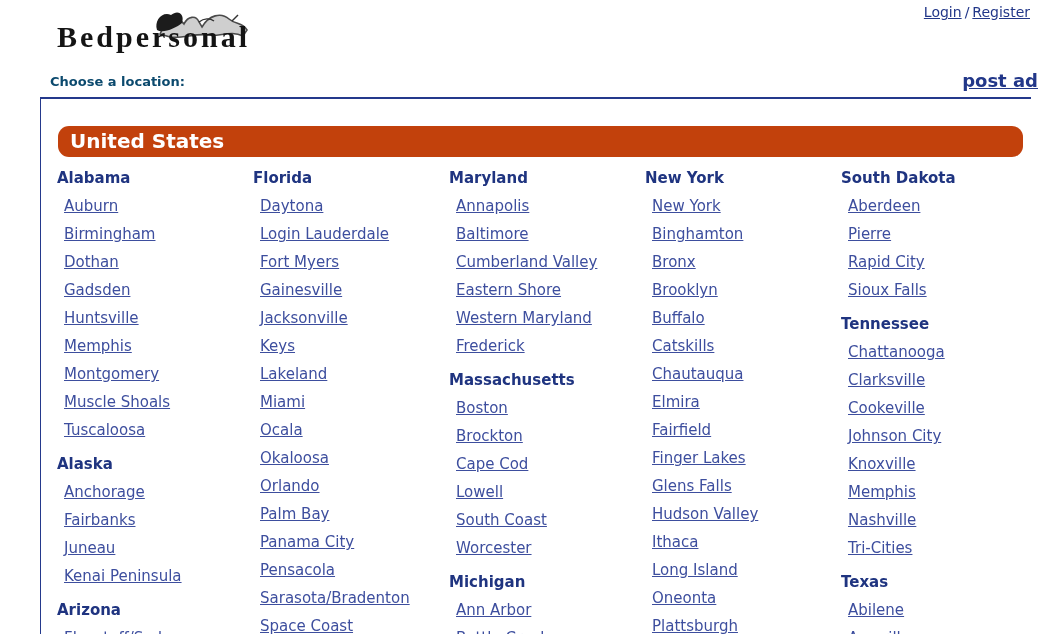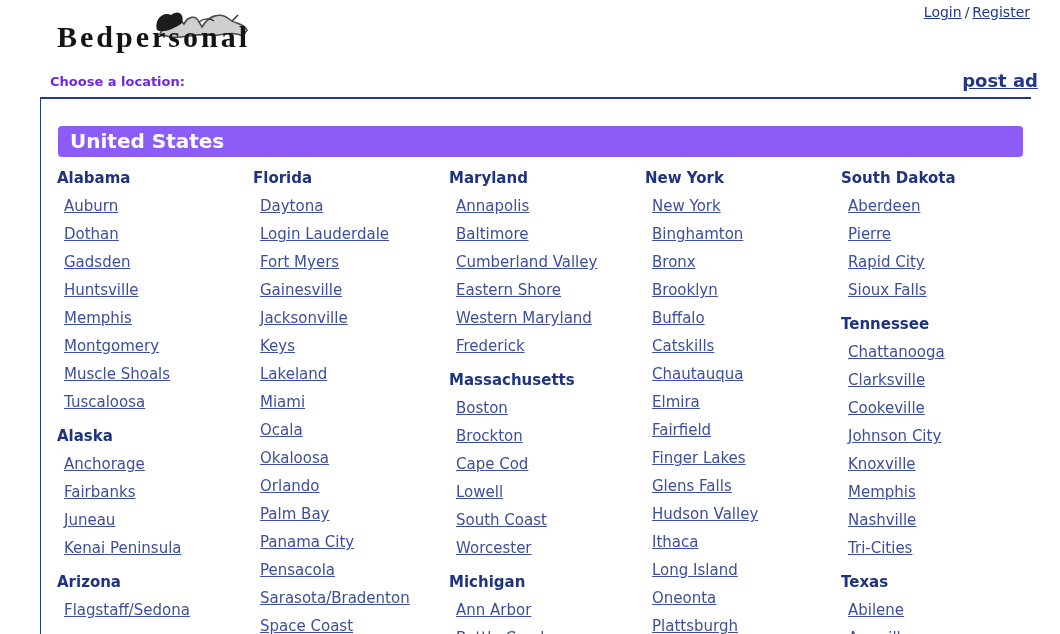--- a/index.html
+++ b/index.html
@@ -20,34 +20,34 @@
     letter-spacing:3px; color:#141414;
   }
   .auth {
     position:absolute; top:4px; right:30px;
     font-size:14px; color:#223789;
   }
   .auth a { color:#223789; text-decoration:underline; cursor:pointer; }
   .auth .sep { text-decoration:none; padding:0 3px; }
   .choose-location {
     position:absolute; left:50px; top:74px;
-    font-size:13px; font-weight:bold; color:#6d28d9;
+    font-size:13px; font-weight:bold; color:#0c4a6e;
   }
   .post-ad {
     position:absolute; right:22px; top:70px;
     font-size:18px; font-weight:bold; color:#223789;
     text-decoration:underline; cursor:pointer;text-align:right;
   }
   .top-rule { position:absolute; left:40px; top:97px; width:991px; height:2px; background:#24398C; }
   .left-rule { position:absolute; left:40px; top:97px; width:1px; height:537px; background:#24398C; }
 
   
   .region-bar {
     position:absolute; left:58px; top:126px; width:965px; height:31px;
-    background:#8b5cf6; border-radius:4px;
+    background:#c2410c; border-radius:11px;
     color:#ffffff; font-size:20px; font-weight:bold;
     line-height:31px; padding-left:12px;
   }
 
   
   .columns { position:absolute; left:57px; top:168px; display:flex; }
   .col { width:196px; }
   .group + .group { margin-top:10px; }
   .state {
     font-size:15px; font-weight:bold; color:#1F3480;
@@ -84,20 +84,21 @@
   <div class="top-rule"></div>
   <div class="left-rule"></div>
 
   <div class="region-bar">United States</div>
 
   <div class="columns" id="columns">
       <div class="col">
         <div class="group">
           <div class="state">Alabama</div>
           <div class="city-row"><a class="city-link">Auburn</a></div>
+          <div class="city-row"><a class="city-link">Birmingham</a></div>
           <div class="city-row"><a class="city-link">Dothan</a></div>
           <div class="city-row"><a class="city-link">Gadsden</a></div>
           <div class="city-row"><a class="city-link">Huntsville</a></div>
           <div class="city-row"><a class="city-link">Memphis</a></div>
           <div class="city-row"><a class="city-link">Montgomery</a></div>
           <div class="city-row"><a class="city-link">Muscle Shoals</a></div>
           <div class="city-row"><a class="city-link">Tuscaloosa</a></div>
         </div>
         <div class="group">
           <div class="state">Alaska</div>

